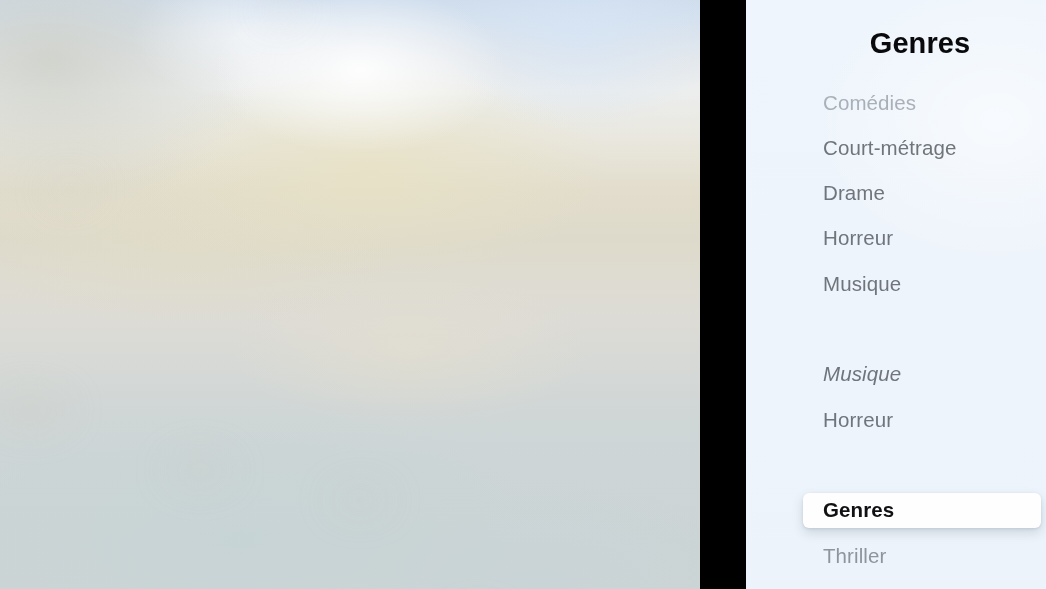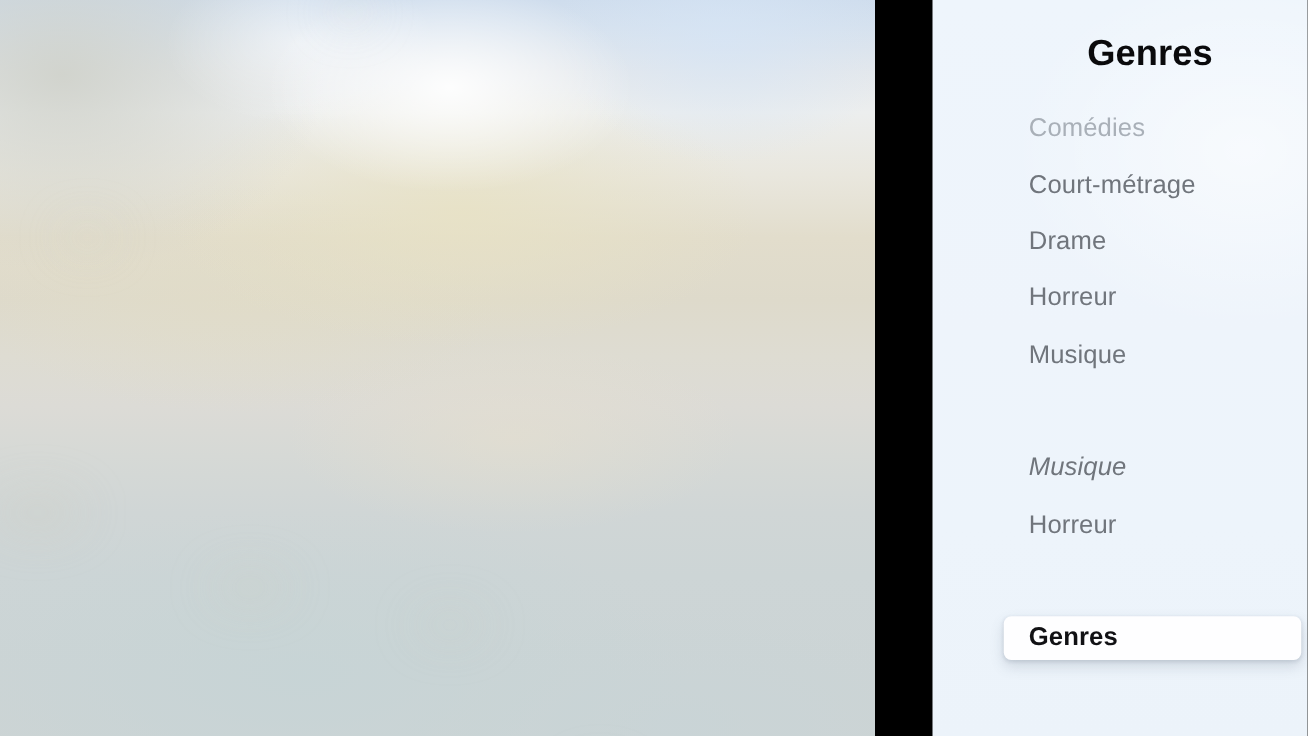--- a/index.html
+++ b/index.html
@@ -193,19 +193,22 @@
         </div>
         <div class="genre-row" style="top: 272.8px; font-style: italic;">
           <span class="genre-label">Musique</span>
         </div>
         <div class="genre-row" style="top: 318.1px;">
           <span class="genre-label">Horreur</span>
         </div>
         <div class="genre-row selected" style="top: 408.7px;">
           <span class="genre-label">Genres</span>
         </div>
+        <div class="genre-row dim-bottom" style="top: 454px;">
+          <span class="genre-label">Thriller</span>
+        </div>
         <div class="genre-row dim-edge" style="top: 499.3px;">
           <span class="genre-label"></span>
         </div>
       </div>
   </div>
 
 </div>
 
 </body></html>

